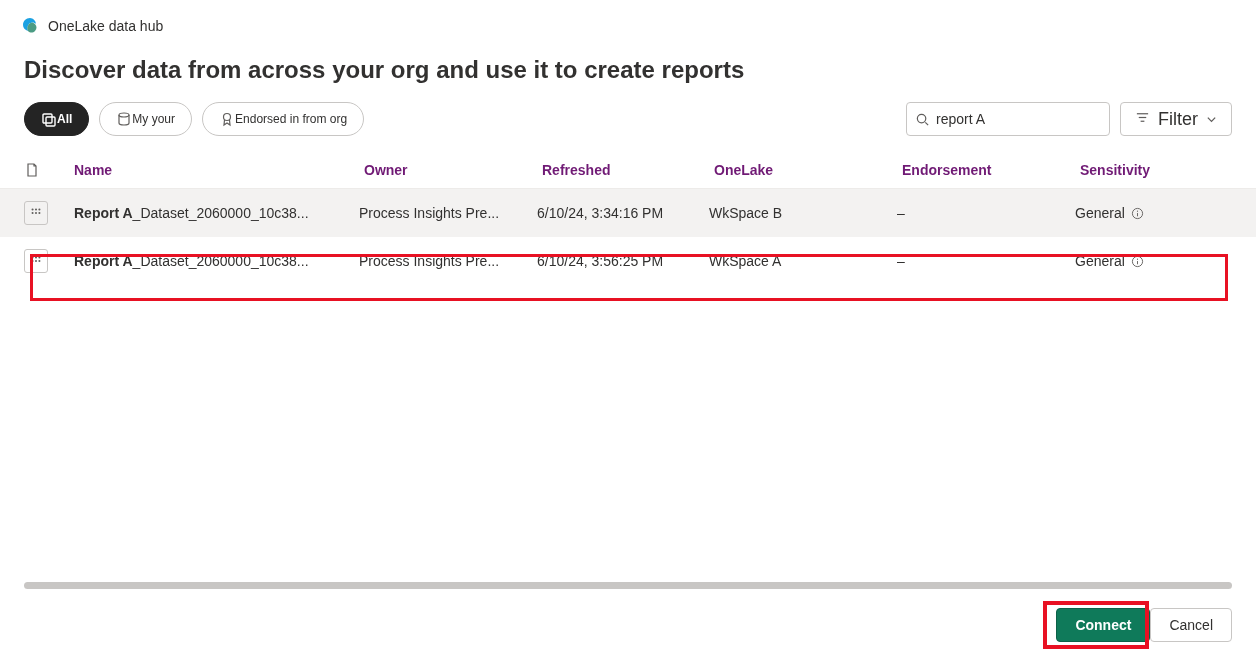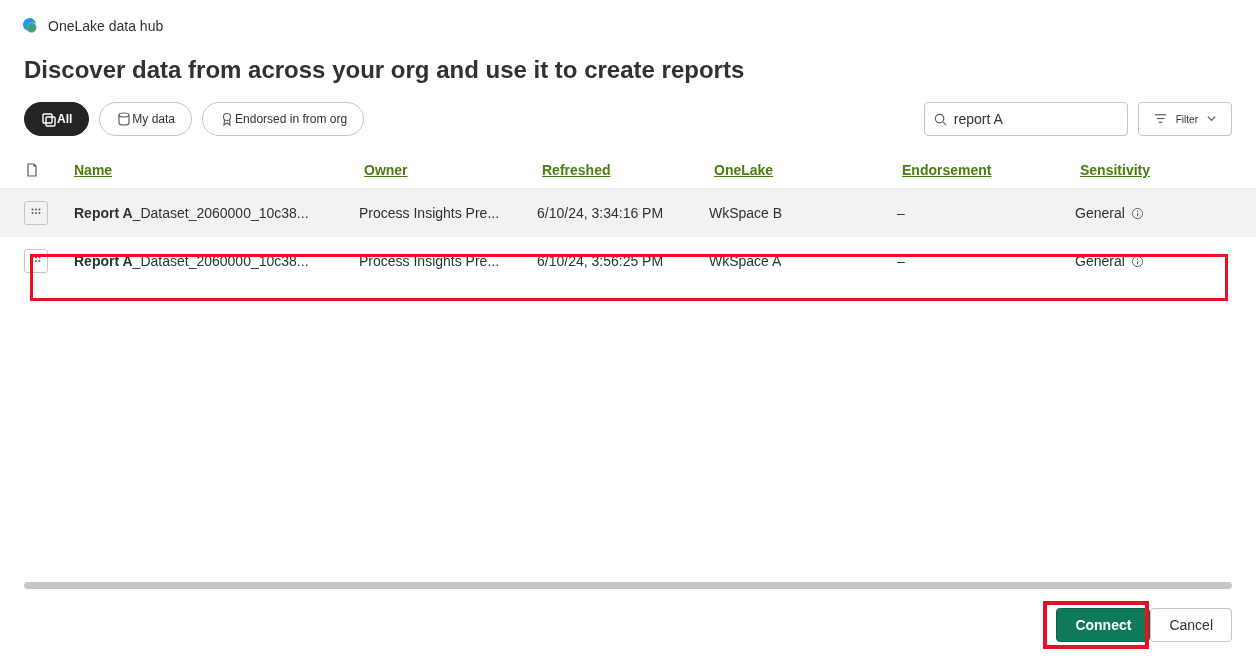--- a/index.html
+++ b/index.html
@@ -101,36 +101,35 @@
     }
     .filter-btn {
       display: inline-flex;
       align-items: center;
       gap: 8px;
       height: 34px;
       padding: 0 14px;
       border: 1px solid #c8c6c4;
       border-radius: 4px;
       background: #fff;
-      font-size: 10px;
+      font-size: 18px;
       cursor: pointer;
       color: #323130;
     }
     .table {
       width: 100%;
     }
     .table-header {
       display: flex;
       align-items: center;
       padding: 10px 24px;
       border-bottom: 1px solid #edebe9;
       font-weight: 600;
       font-size: 14px;
-      color: #4d7c0f;
-      text-decoration: underline;
+      color: #701a75;
     }
     .col-icon { width: 50px; display:flex; align-items:center; }
     .col-name-h { width: 290px; }
     .col-name { width: 285px; display:flex; align-items:center; gap:12px; overflow:hidden; }
     .col-owner { width: 178px; overflow:hidden; text-overflow:ellipsis; white-space:nowrap; }
     .col-refreshed { width: 172px; }
     .col-location { width: 188px; }
     .col-endorsement { width: 178px; }
     .col-sensitivity { flex: 1; display:flex; align-items:center; gap:6px; }
     .table-row {
@@ -250,21 +249,21 @@
     <span>All</span>
   </button>
 
   <button class="pill">
     <span class="pill-icon">
       <svg viewBox="0 0 16 16" width="16" height="16" fill="none" stroke="#605e5c" stroke-width="1.2">
         <ellipse cx="8" cy="4" rx="5" ry="2"></ellipse>
         <path d="M3 4 V12 C3 13.1 5.2 14 8 14 C10.8 14 13 13.1 13 12 V4"></path>
       </svg>
     </span>
-    <span>My data</span>
+    <span>My your</span>
   </button>
 
   <button class="pill">
     <span class="pill-icon">
       <svg viewBox="0 0 16 16" width="16" height="16" fill="none" stroke="#605e5c" stroke-width="1.2">
         <circle cx="8" cy="6" r="3.5"></circle>
         <path d="M5.5 9 L5 14 L8 12 L11 14 L10.5 9"></path>
       </svg>
     </span>
     <span>Endorsed in from org</span>

